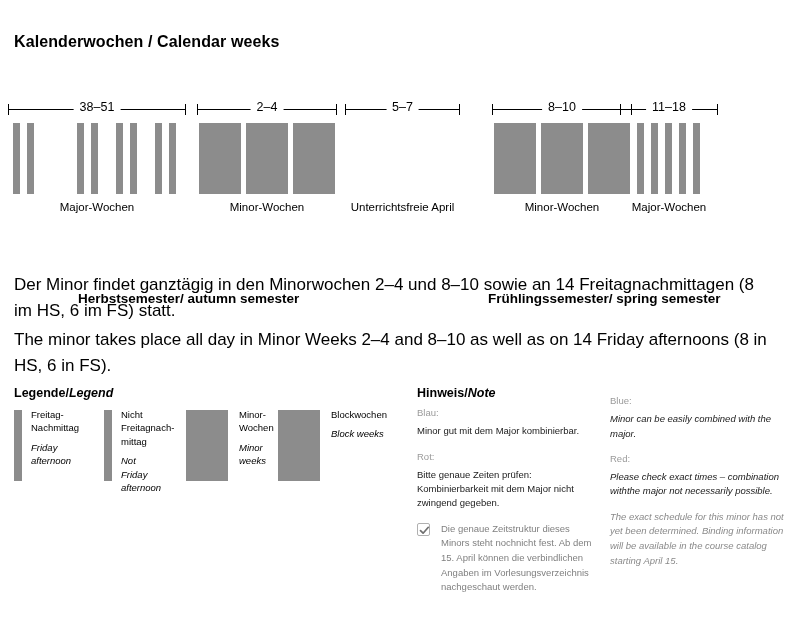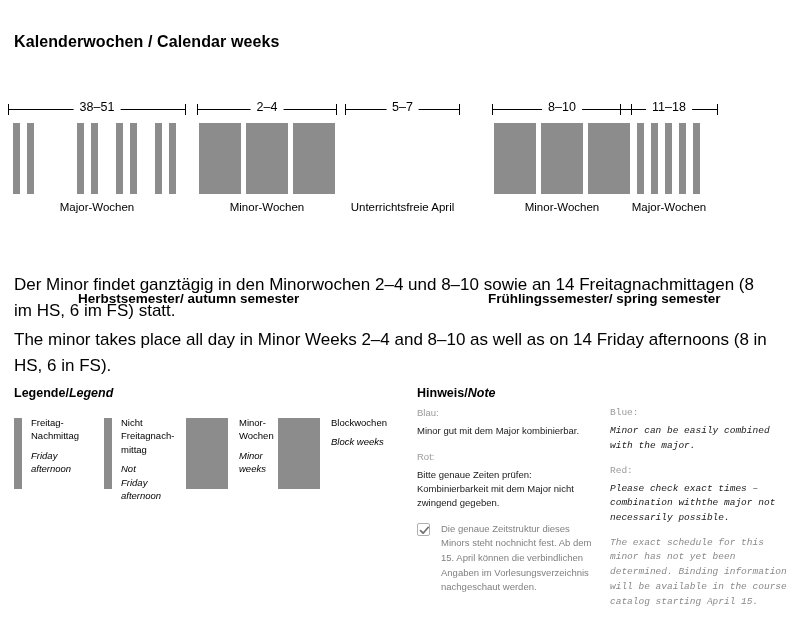--- a/index.html
+++ b/index.html
@@ -130,21 +130,20 @@
     font-weight: bold;
   }
   .legend-title i { font-style: italic; }
 
   .legend-items {
     position: absolute;
     left: 14px;
     top: 410px;
     width: 390px;
     height: 110px;
-    margin-top: 8px;
   }
   .leg-item { position: absolute; top: 0; }
   .leg-swatch {
     position: absolute;
     top: 0;
     left: 0;
     background: #8c8c8c;
     height: 71px;
   }
   .leg-text {
@@ -161,21 +160,21 @@
     position: absolute;
     left: 417px;
     top: 386px;
     font-size: 12.5px;
     font-weight: bold;
   }
   .note-title i { font-style: italic; }
 
   .note-col { position: absolute; font-size: 9.5px; line-height: 1.5; }
   .note-de { left: 417px; top: 406px; width: 175px; }
-  .note-en { left: 610px; top: 406px; width: 185px; font-family: Liberation Mono, monospace; }
+  .note-en { left: 610px; top: 394px; width: 185px; }
 
   .note-head { color: #9a9a9a; margin-bottom: 4px; }
   .note-body { color: #1a1a1a; margin-bottom: 11px; }
   .note-en .note-body { font-style: italic; }
 
   .note-check {
     position: relative;
     padding-left: 24px;
     margin-top: 6px;
     color: #808080;

